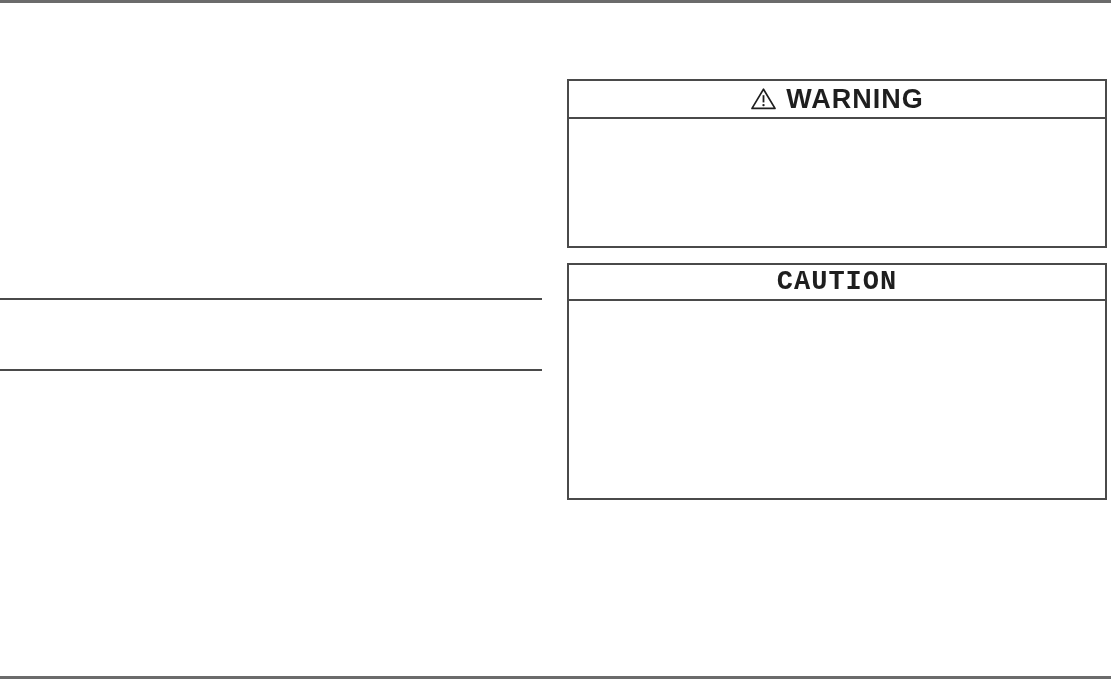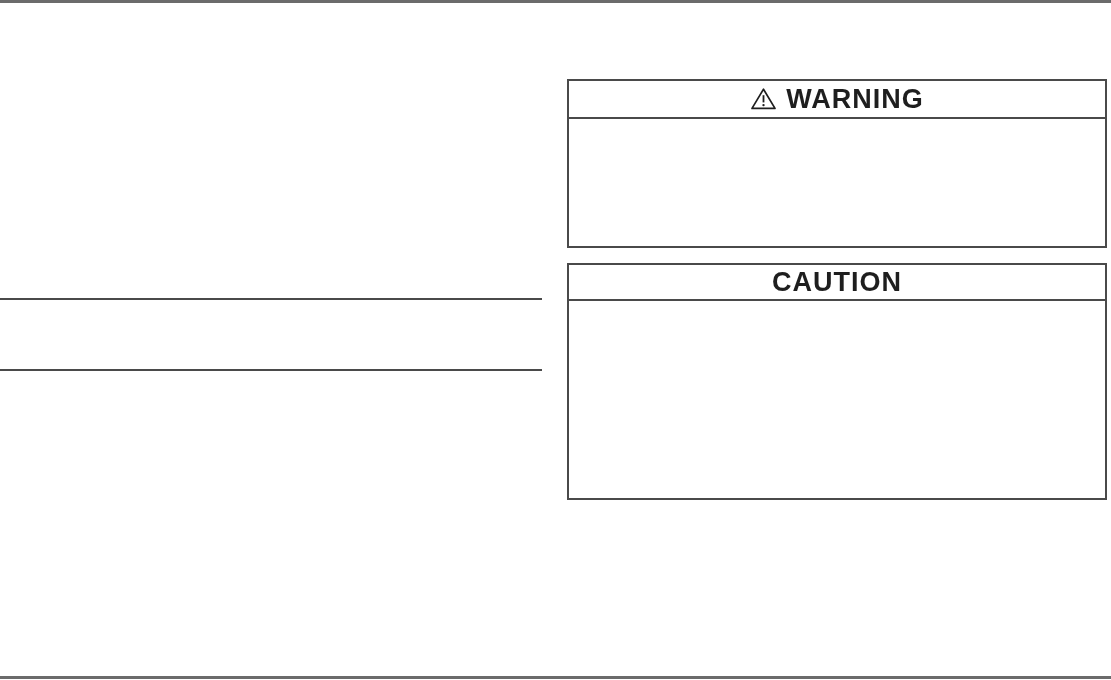--- a/index.html
+++ b/index.html
@@ -47,20 +47,21 @@
     box-sizing: border-box;
     background: #ffffff;
   }
   .notice-box.warning {
     top: 79px;
     height: 169px;
   }
   .notice-box.caution {
     top: 263px;
     height: 237px;
+    font-family: Liberation Mono, monospace;
   }
   .notice-header {
     display: flex;
     align-items: center;
     justify-content: center;
     gap: 9px;
     border-bottom: 2px solid #4a4a4a;
     box-sizing: content-box;
   }
   .notice-box.warning .notice-header { height: 36px; }

